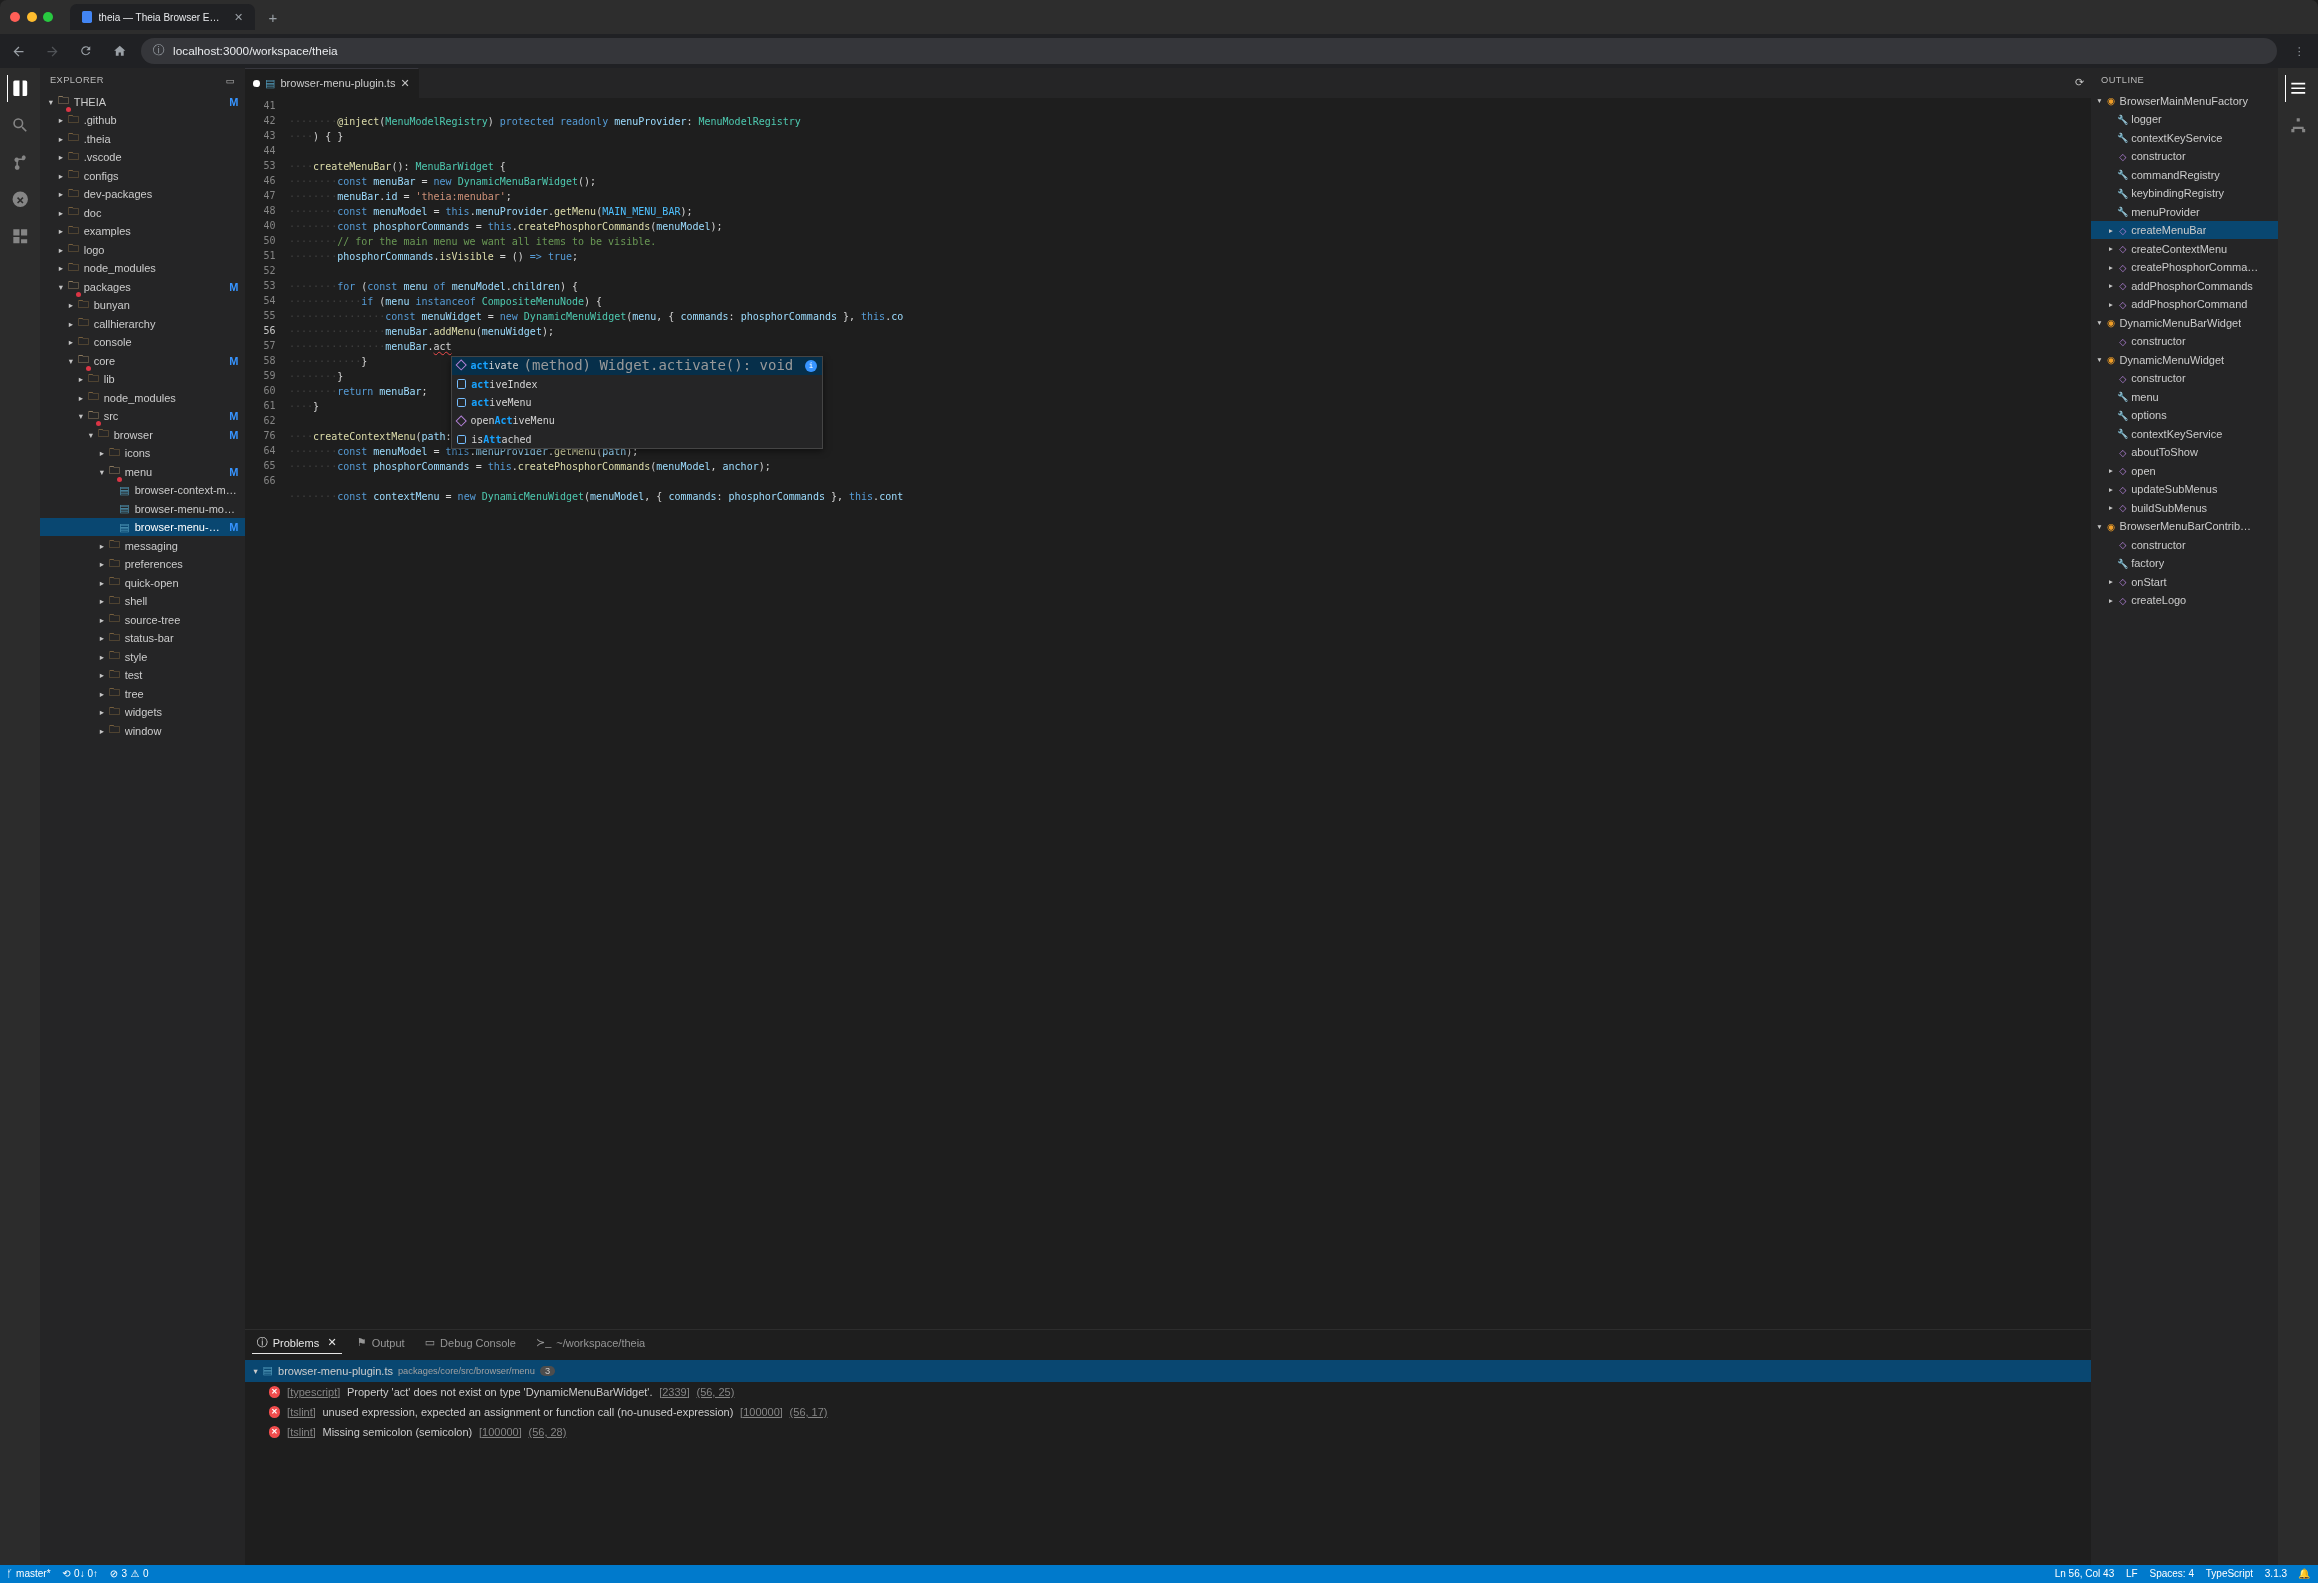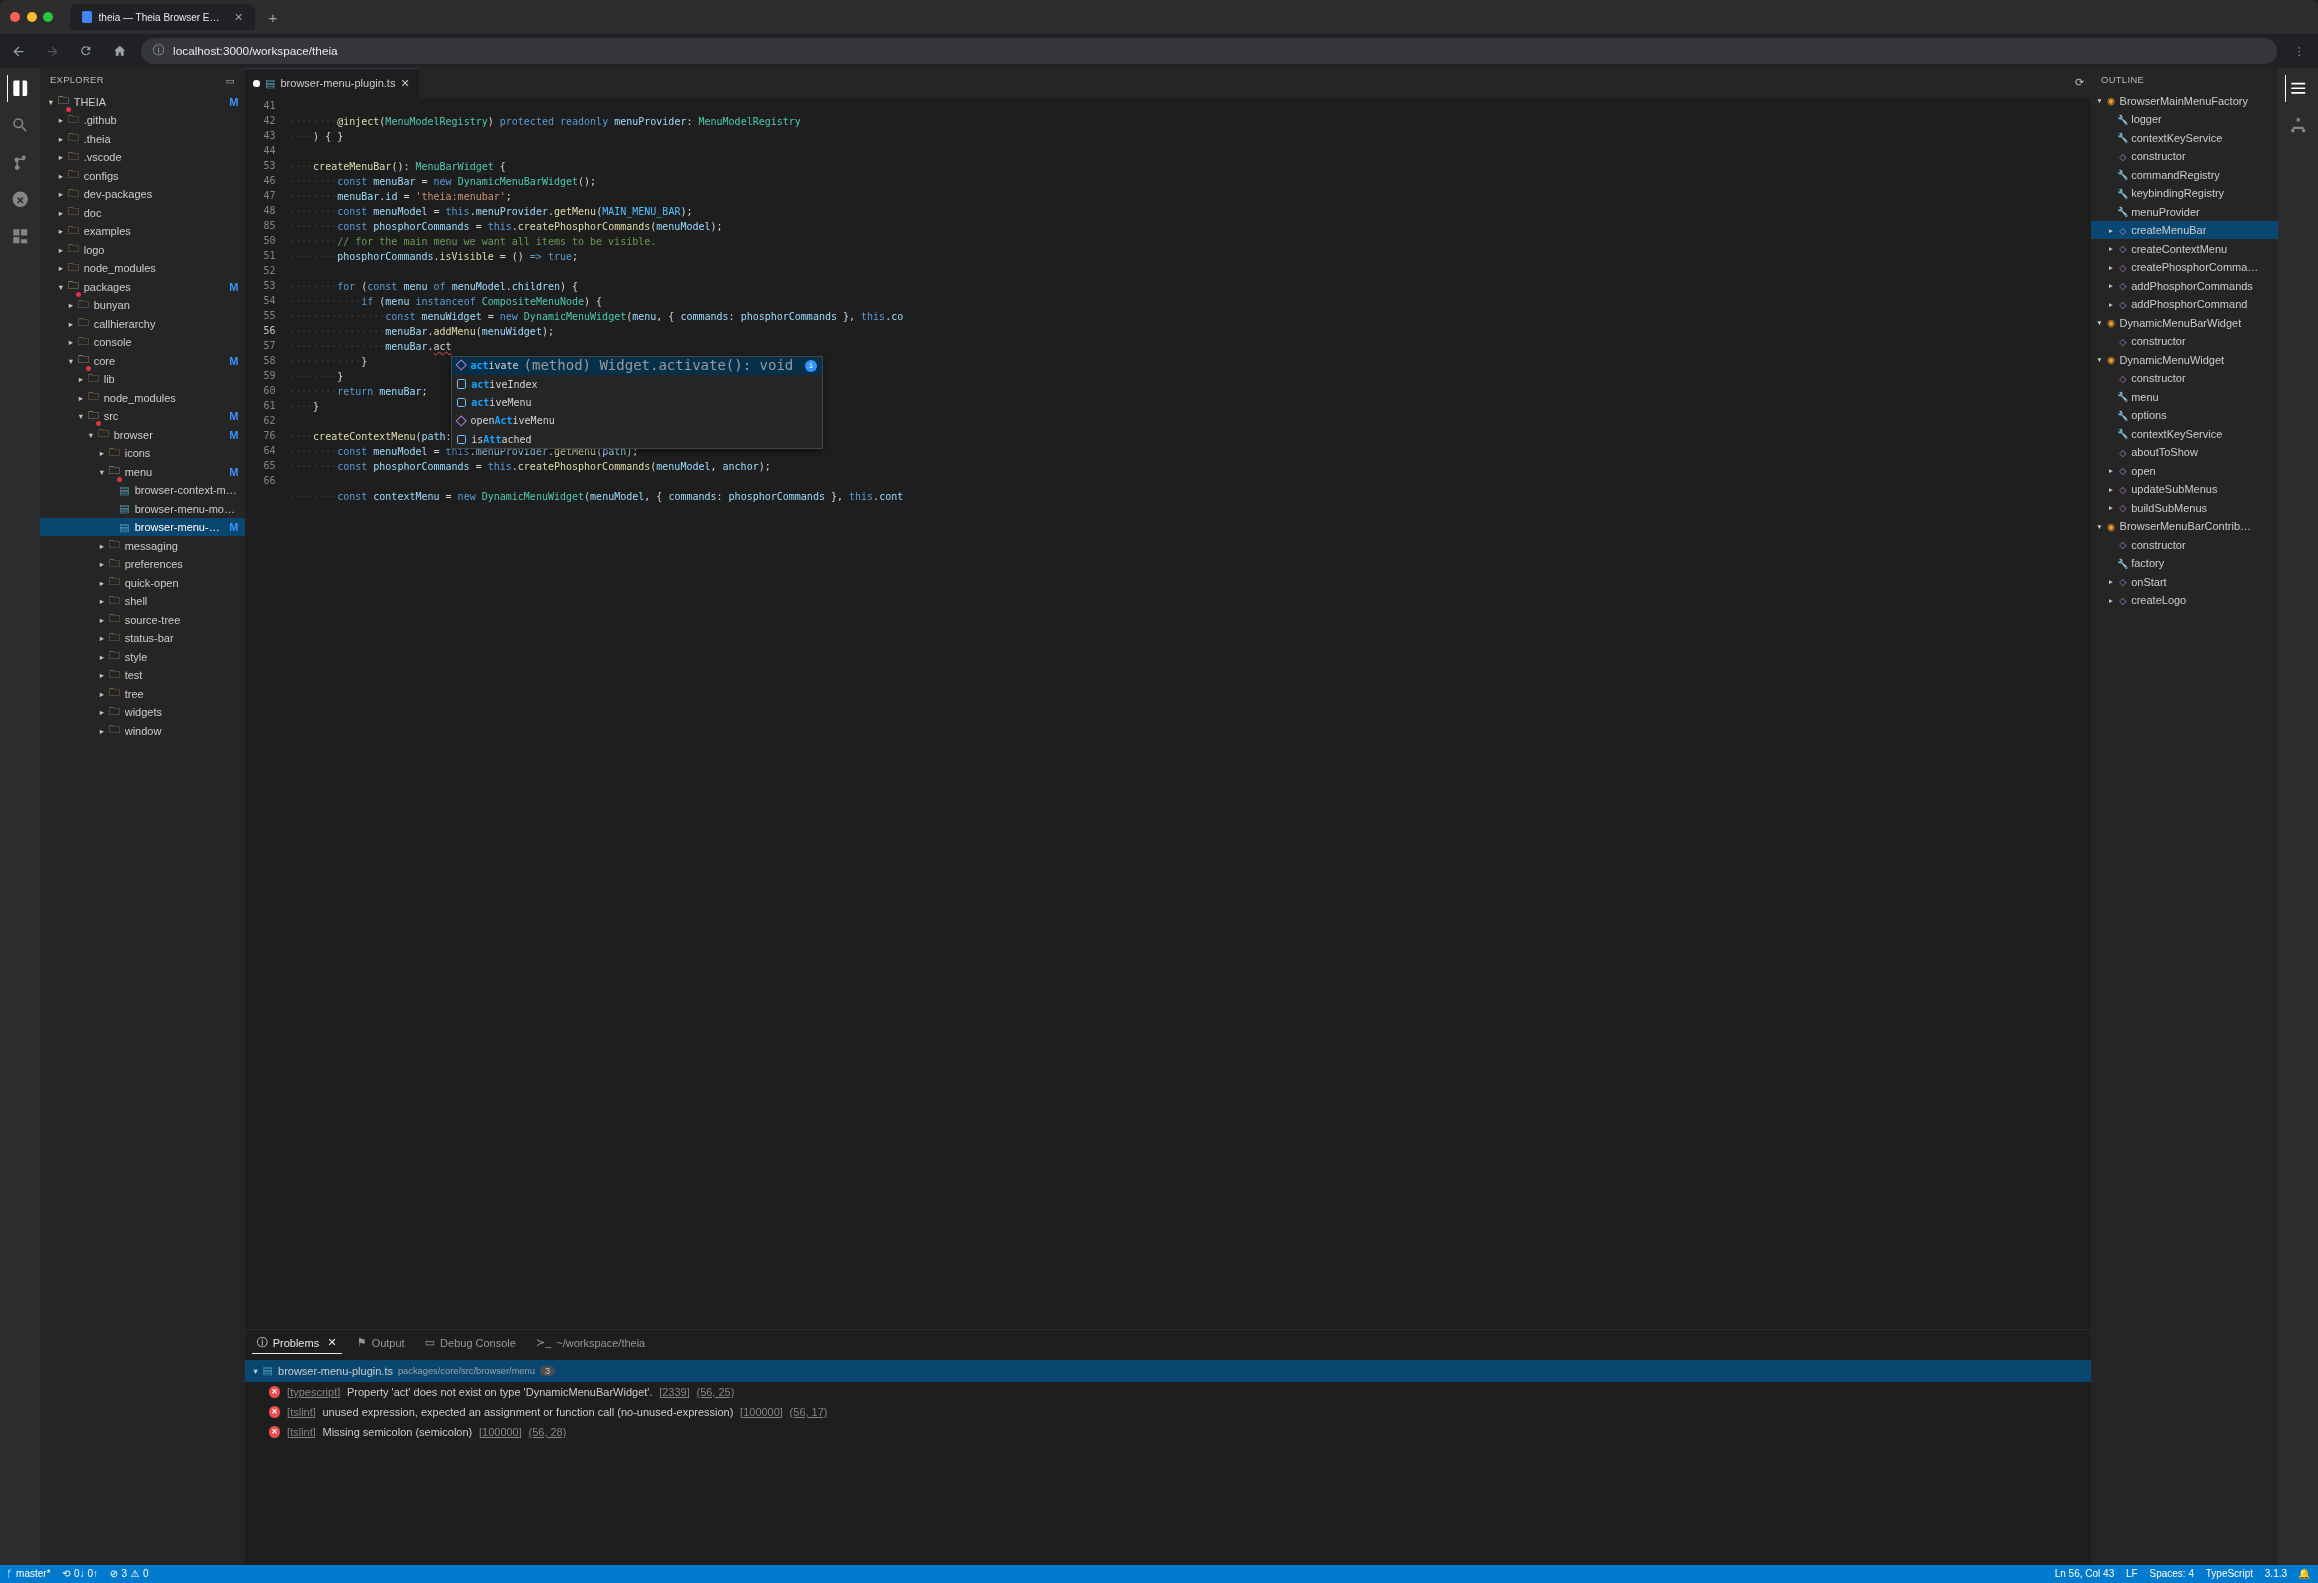--- a/index.html
+++ b/index.html
@@ -383,21 +383,21 @@
       <div class="editor-body">
         <div class="gutter" id="gutter">
             <div class="gutter-line">41</div>
             <div class="gutter-line">42</div>
             <div class="gutter-line">43</div>
             <div class="gutter-line">44</div>
             <div class="gutter-line">53</div>
             <div class="gutter-line">46</div>
             <div class="gutter-line">47</div>
             <div class="gutter-line">48</div>
-            <div class="gutter-line">85</div>
+            <div class="gutter-line">40</div>
             <div class="gutter-line">50</div>
             <div class="gutter-line">51</div>
             <div class="gutter-line">52</div>
             <div class="gutter-line">53</div>
             <div class="gutter-line">54</div>
             <div class="gutter-line">55</div>
             <div class="gutter-line current">56</div>
             <div class="gutter-line">57</div>
             <div class="gutter-line">58</div>
             <div class="gutter-line">59</div>

